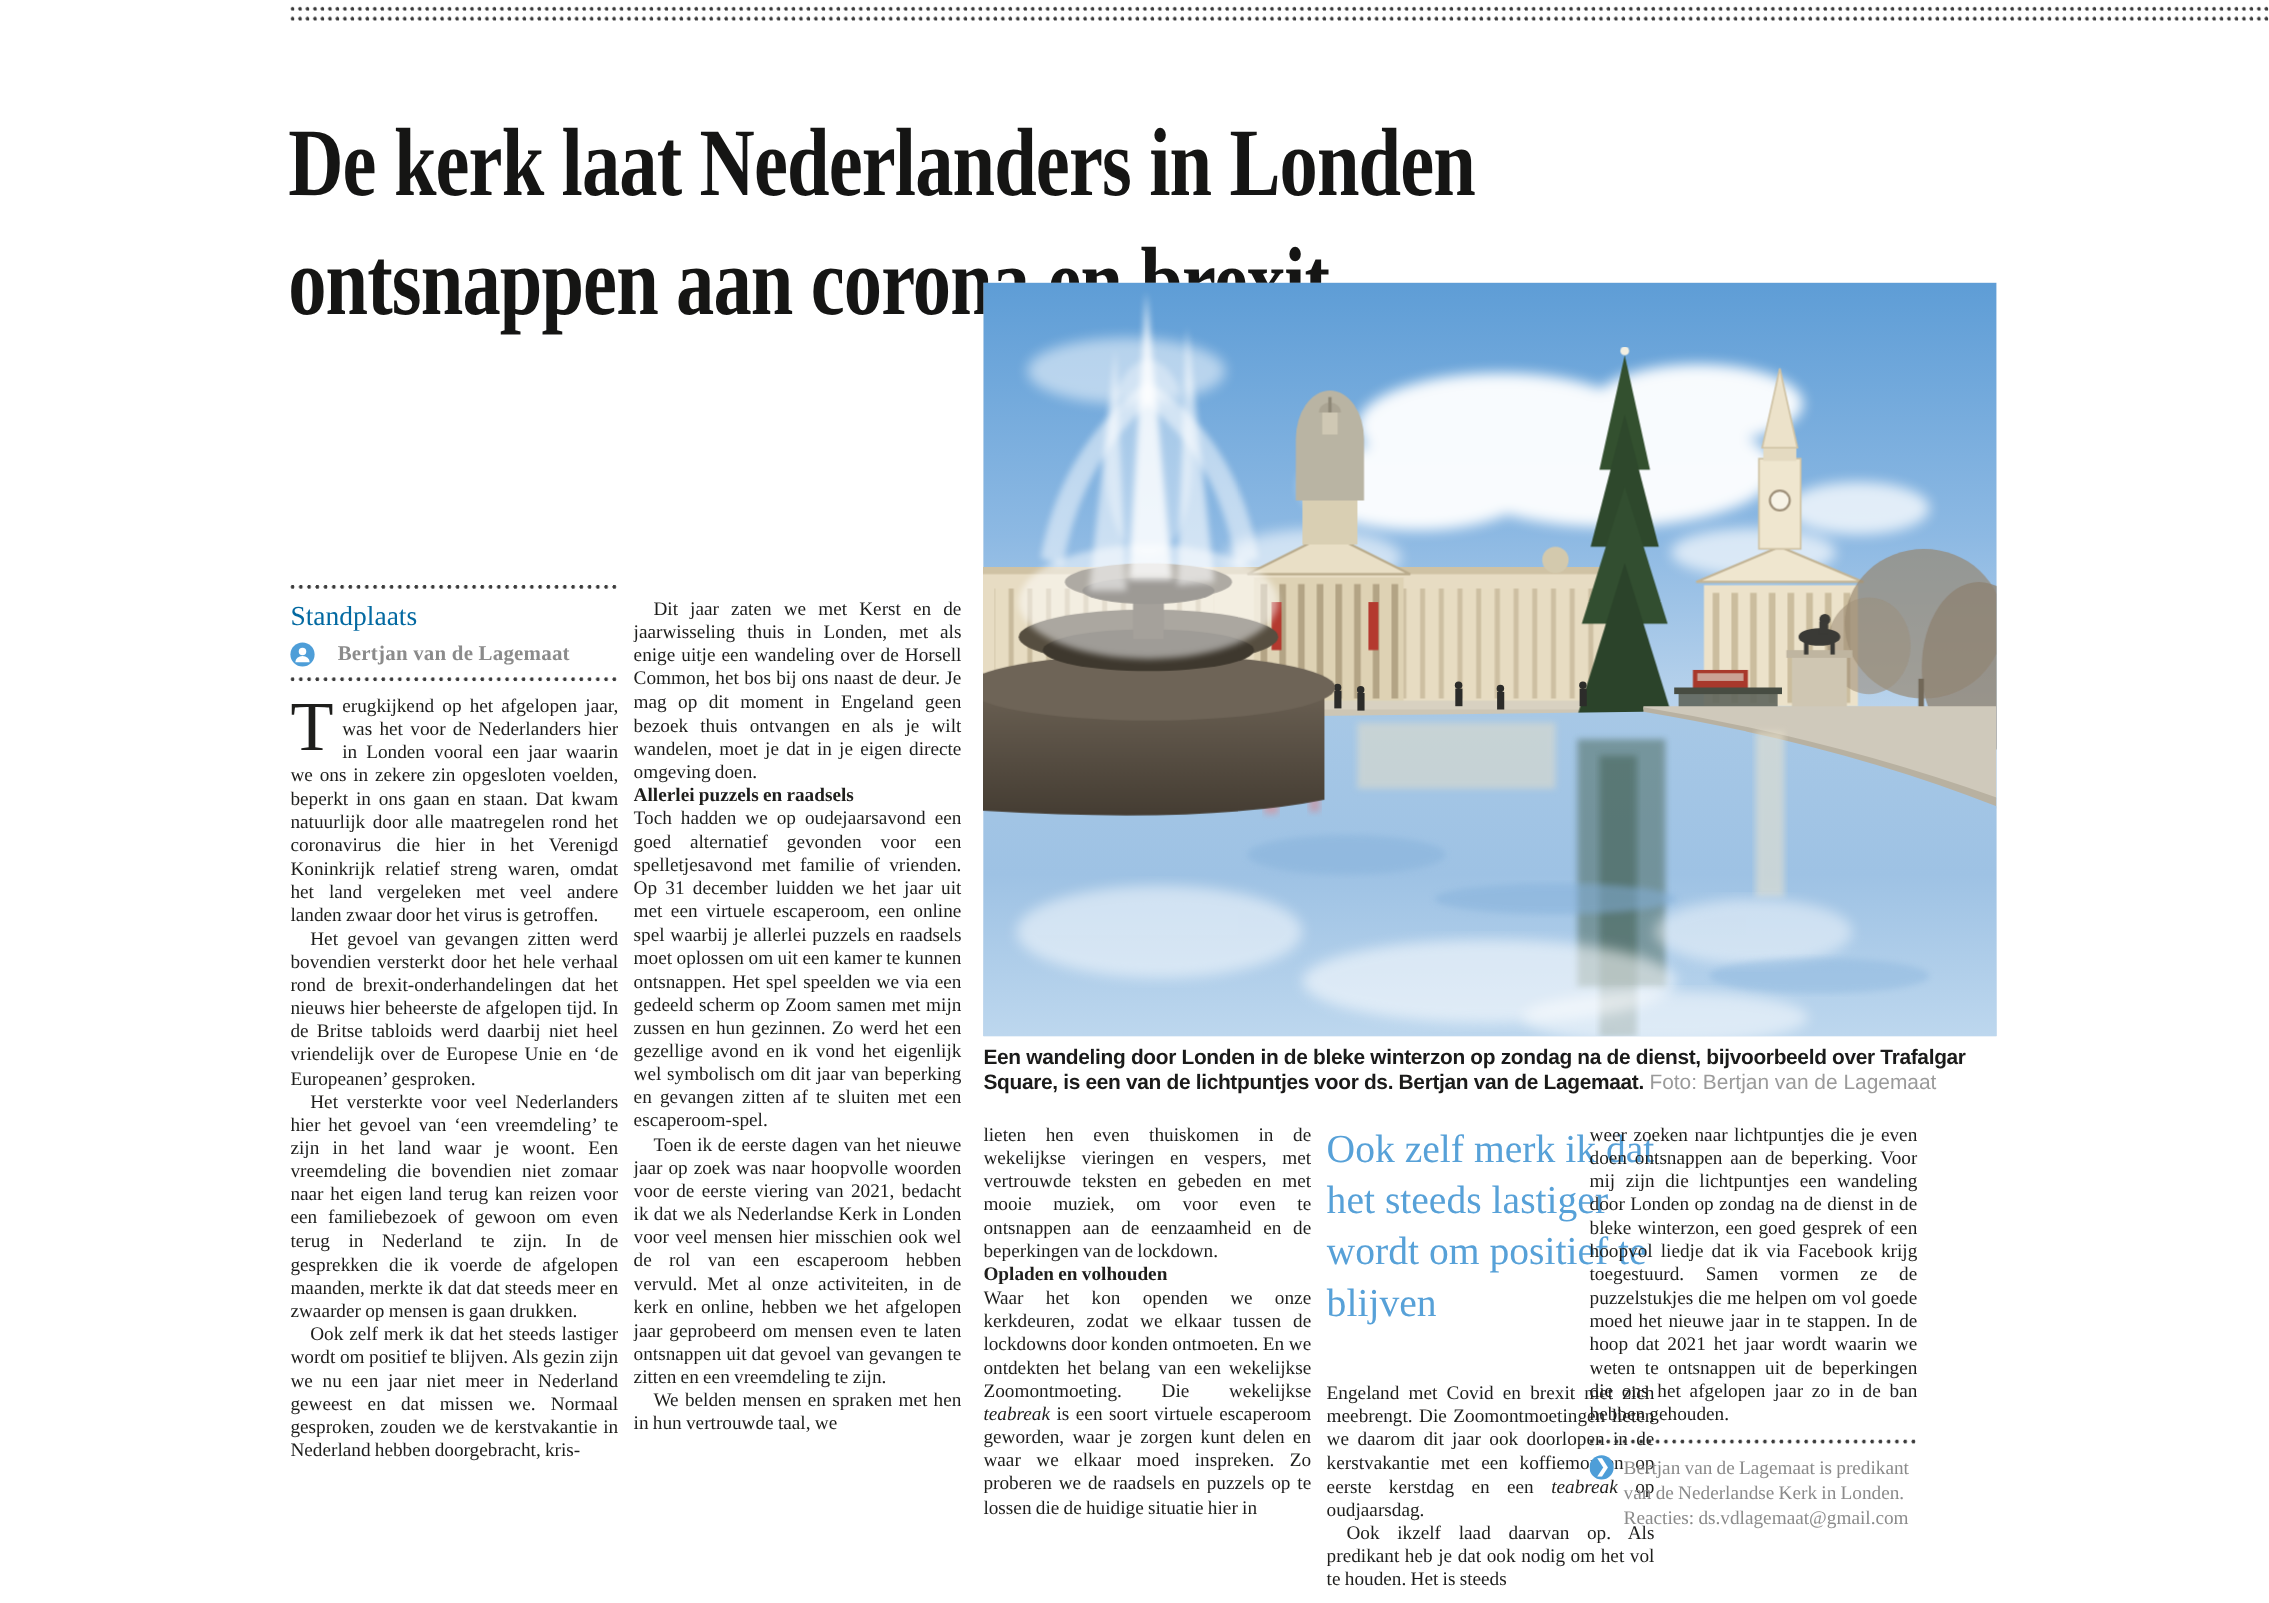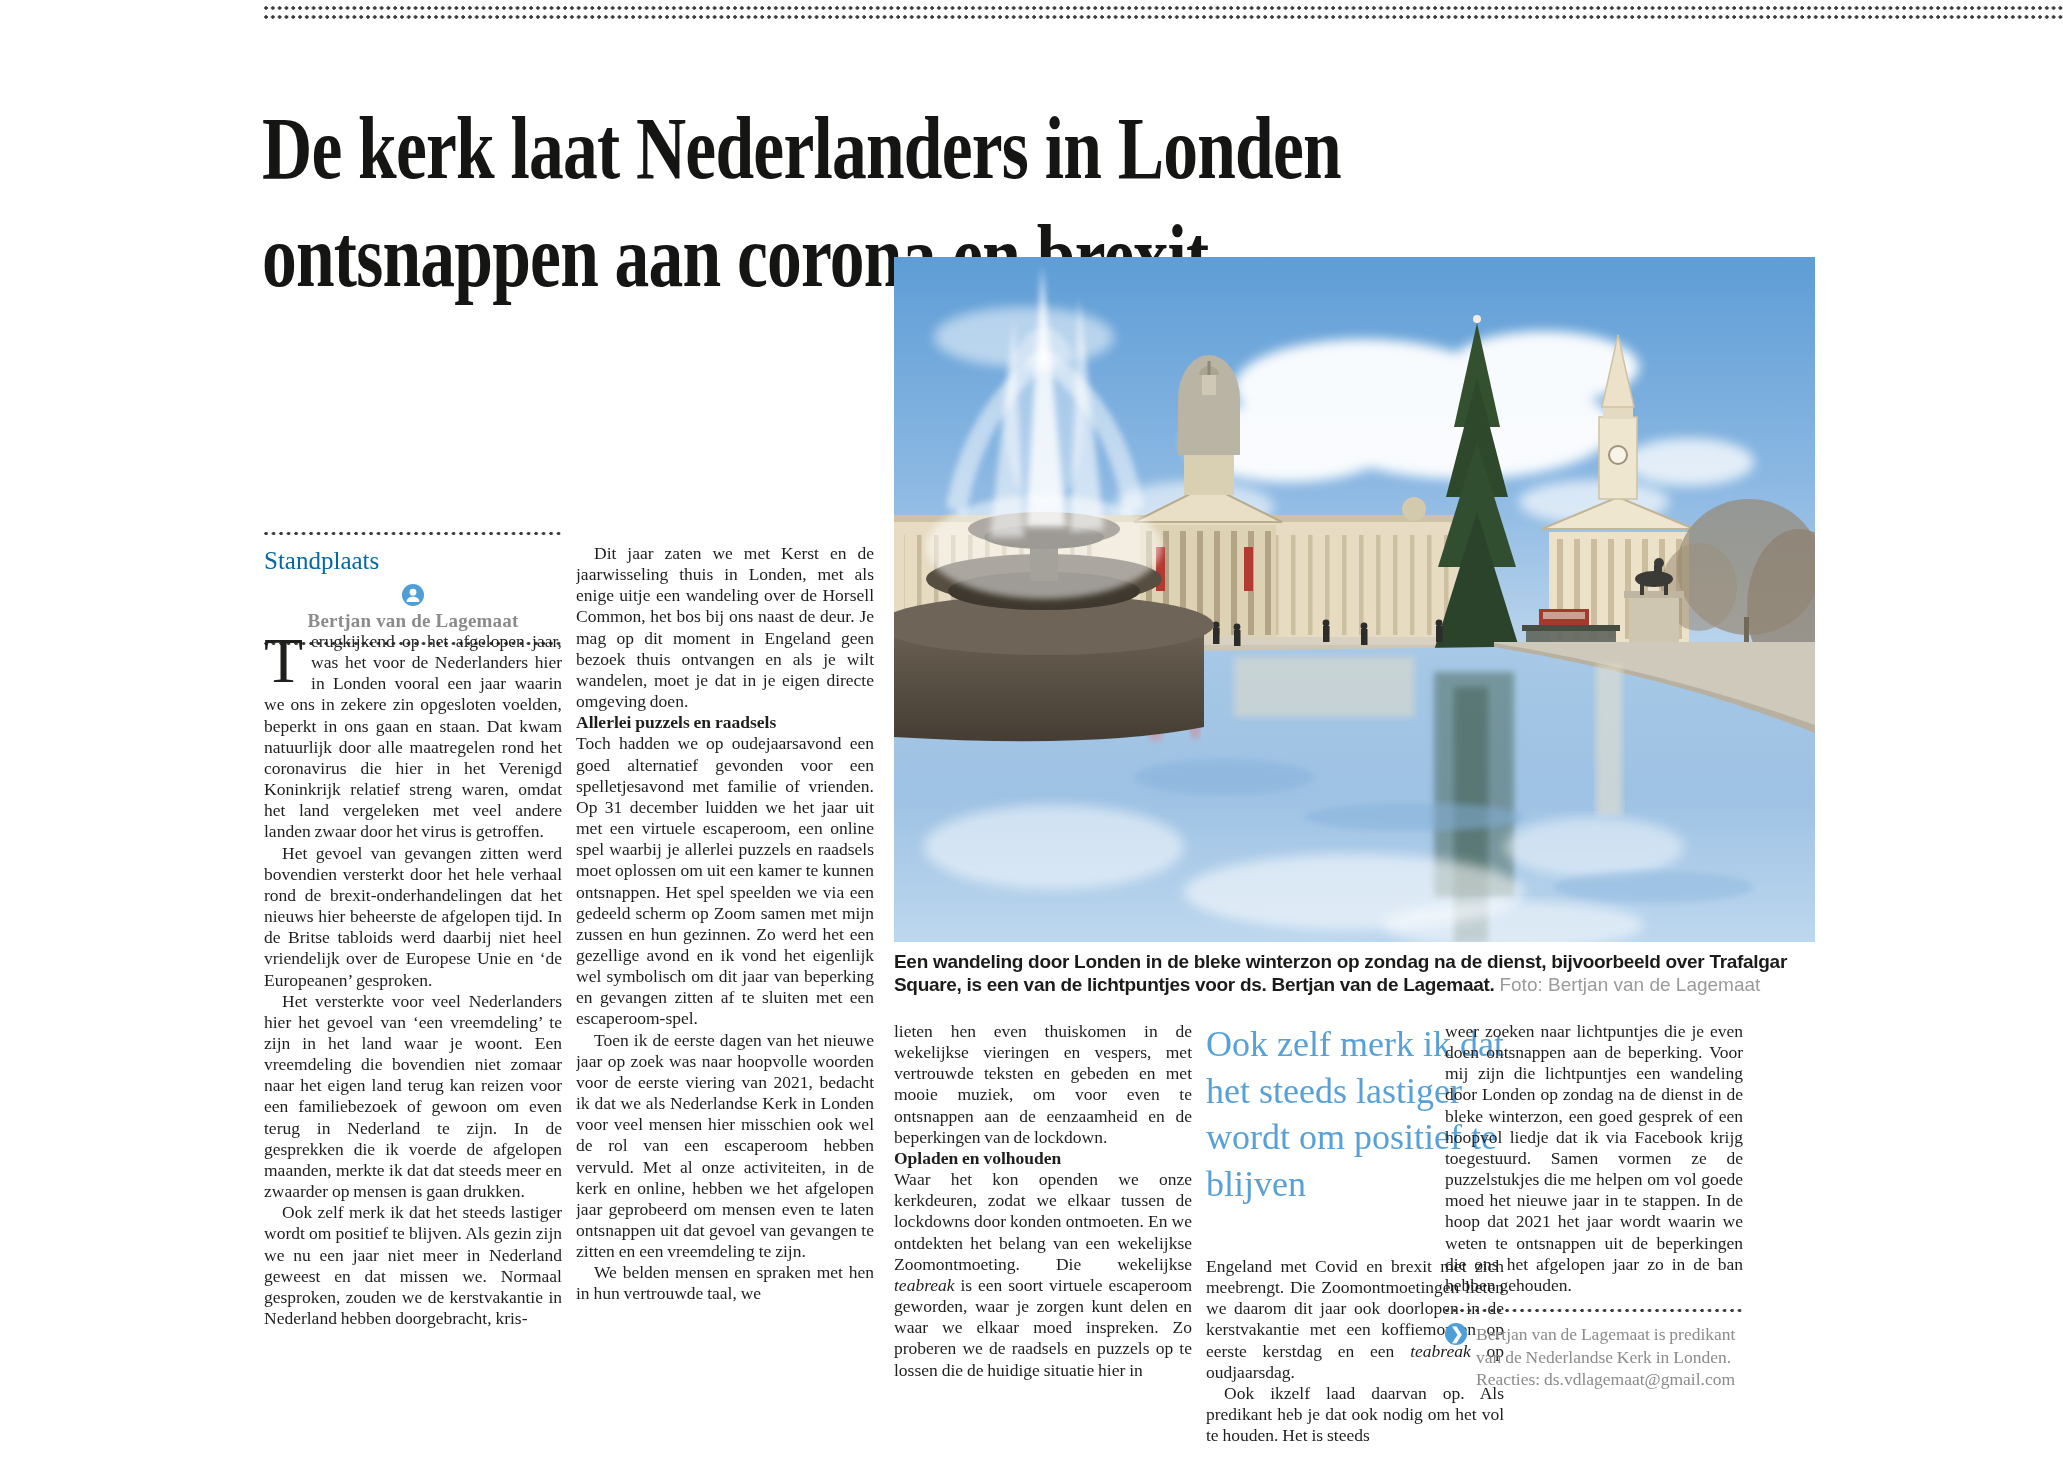--- a/index.html
+++ b/index.html
@@ -16,21 +16,21 @@
             font-size:88px;line-height:108px;font-weight:600;color:#151514;
             transform:scaleX(0.79);transform-origin:0 0;letter-spacing:-1px;}
   #headline span{display:block;}
 
   #intro{position:absolute;left:264px;top:252px;width:618px;
          font-size:30px;line-height:41.8px;color:#2d2d2b;}
 
   
   #rubric{position:absolute;left:264px;top:531px;width:298px;}
   #rubric .label{font-size:25px;line-height:36px;color:#0369a1;margin-top:7px;}
-  #rubric .author-row{display:flex;align-items:center;gap:4px;margin-top:5px;margin-bottom:9px;flex-direction:column;}
+  #rubric .author-row{display:flex;align-items:center;gap:21px;margin-top:5px;margin-bottom:9px;}
   #rubric .author{font-size:19px;font-weight:bold;color:#8b8b8b;letter-spacing:.2px;}
   .round-icon{width:22px;height:22px;border-radius:50%;background:#4e9ed8;flex:0 0 auto;
               display:inline-flex;align-items:center;justify-content:center;}
 
   
   .col{position:absolute;width:298px;font-size:17.5px;line-height:21.15px;
        text-align:justify;color:#1e1e1c;word-spacing:-0.5px;}
   .col p{margin:0;}
   .col p.indent{text-indent:18px;}
   .subhead{font-weight:bold;margin-top:21px;}

